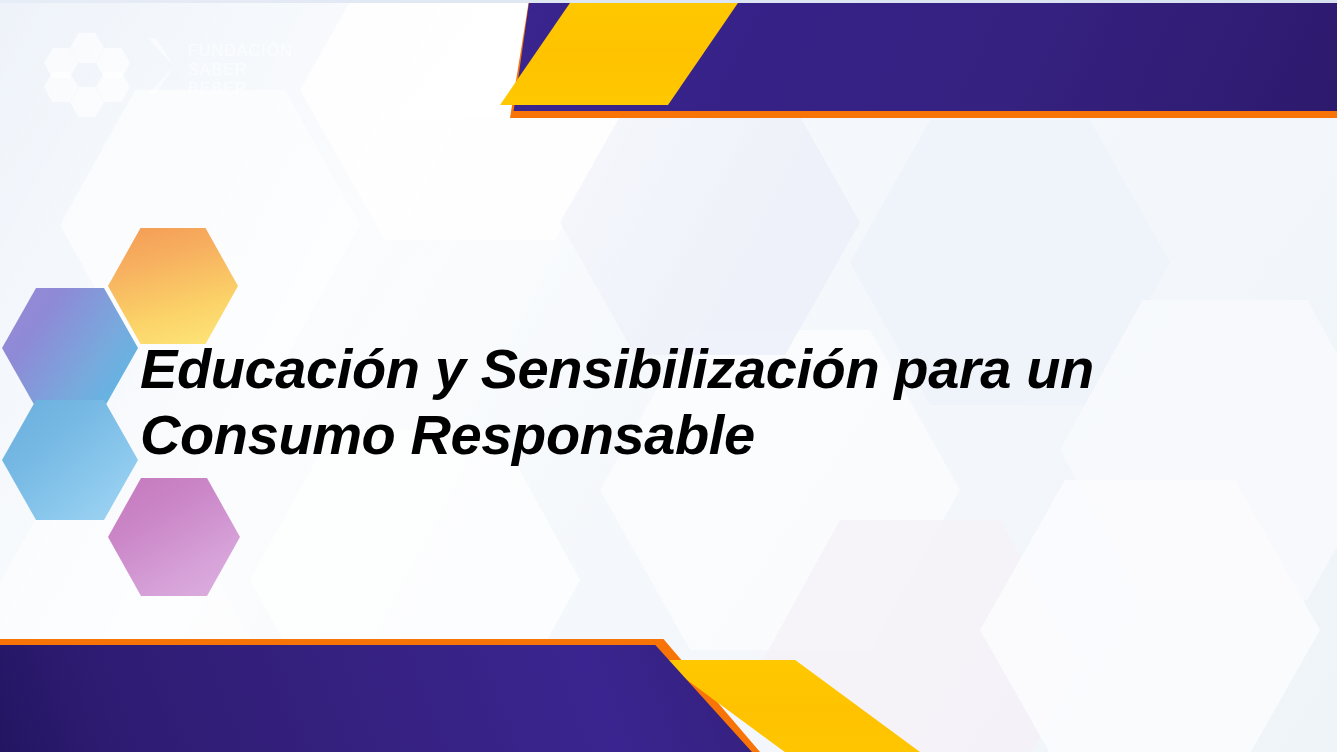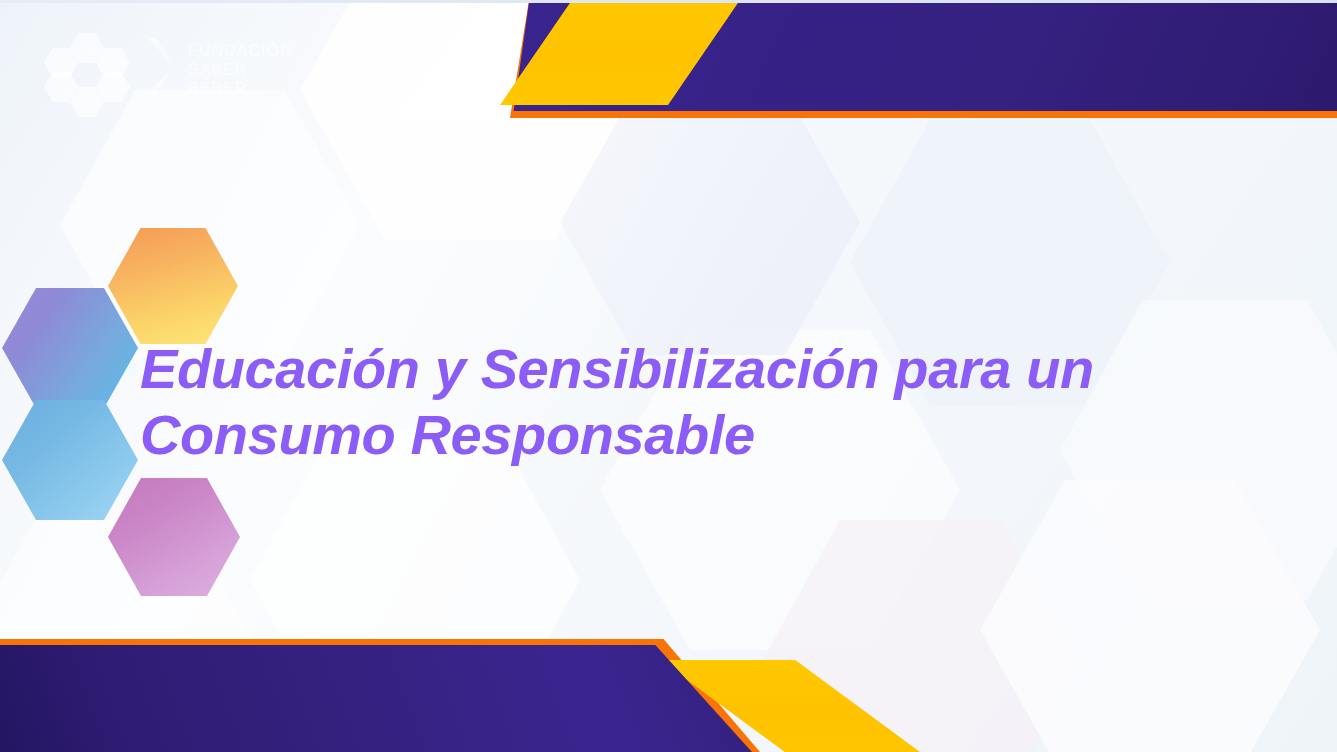--- a/index.html
+++ b/index.html
@@ -116,21 +116,21 @@
   .hex-pink {
     left:108px; top:478px; width:132px; height:118px;
     background:linear-gradient(150deg,#c478bd 0%, #cb87c8 35%, #d6a1d8 72%, #ddb0e0 100%);
   }
 
   
   .title {
     position:absolute;
     left:140px; top:336px;
     width:1170px;
-    color:#8b5cf6;
+    color:#000000;
     font-size:56px;
     font-weight:700;
     font-style:italic;
     line-height:1.18;
     letter-spacing:-0.4px;
     white-space:pre-wrap;
   }
 </style>
 </head>
 <body>

